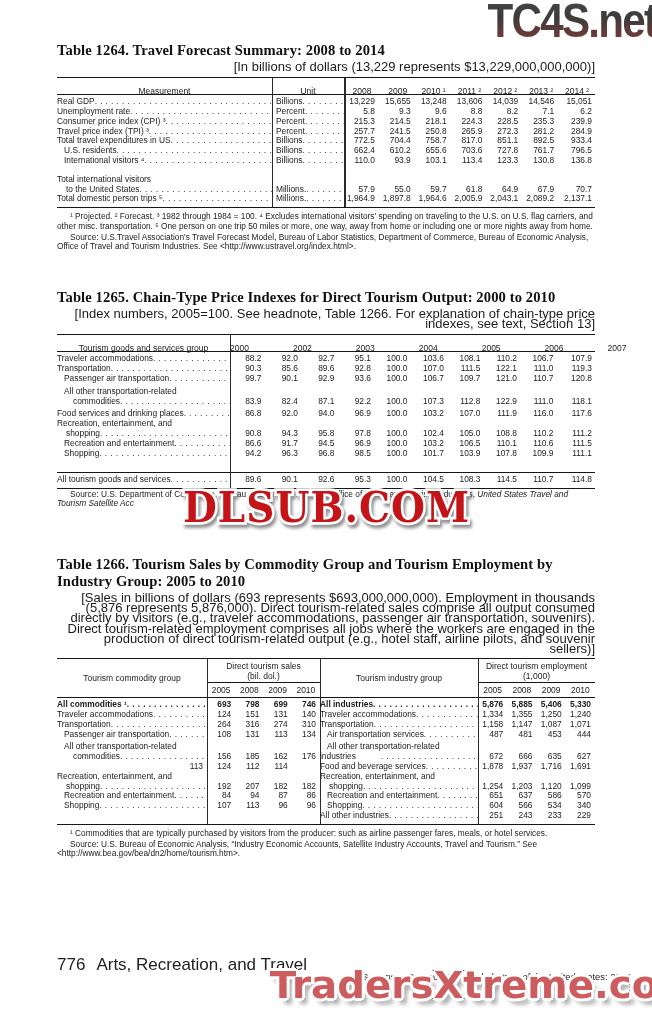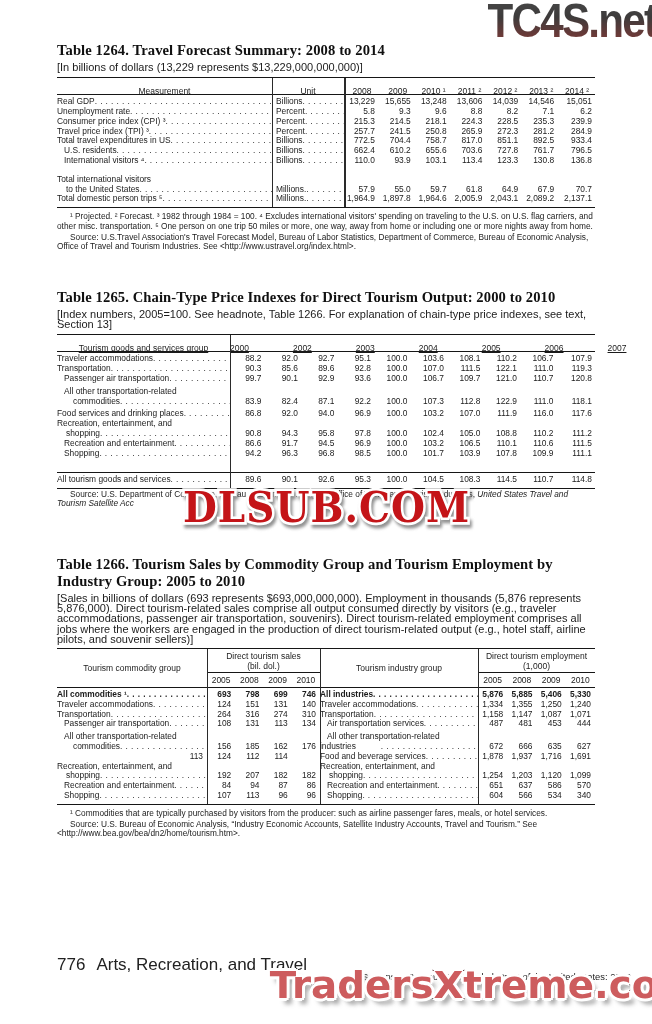--- a/index.html
+++ b/index.html
@@ -8,21 +8,21 @@
     font-family:"Liberation Sans","DejaVu Sans",sans-serif;color:#1b1b1b;
     -webkit-font-smoothing:antialiased;
   }
   .content{position:absolute;left:57px;top:0;width:538px;}
 
   
   .tbl-title{
     font-family:"Liberation Serif","DejaVu Serif",serif;font-weight:700;
     font-size:14.6px;line-height:17px;color:#101010;letter-spacing:.1px;
   }
-  .headnote{font-size:11px;line-height:10.2px;margin-top:3px;color:#1b1b1b;}
+  .headnote{font-size:13px;line-height:10.2px;margin-top:3px;color:#1b1b1b;text-align:right;}
   .fnote{font-size:8.3px;line-height:9.7px;text-indent:13px;margin-top:4px;}
   .src{font-size:8.3px;line-height:9.7px;text-indent:13px;margin-top:1px;}
 
   
   .tblbox{position:relative;border-top:1.5px solid #161616;border-bottom:1.5px solid #161616;margin-top:5px;}
   .thead{border-bottom:1px solid #161616;font-size:8.5px;}
   .vline{position:absolute;top:0;bottom:0;background:#2a2a2a;width:1px;}
   .trow{font-size:8.4px;line-height:9.8px;}
   .trow.bold{font-weight:bold;}
   .trow.gap{margin-top:3px;}
@@ -38,21 +38,21 @@
   .leader{flex:1 1 auto;overflow:hidden;white-space:nowrap;min-width:3px;color:#2a2a2a;}
   .leader::after{content:" . . . . . . . . . . . . . . . . . . . . . . . . . . . . . . . . . . . . . . . . . . . .";letter-spacing:.4px;}
   .c-unit{display:flex;align-items:baseline;overflow:hidden;padding-left:4px;}
   .c-num{text-align:right;padding-right:5px;white-space:nowrap;}
   .c-num:last-child{padding-right:3px;}
   .hc{display:flex;align-items:center;justify-content:center;text-align:left;padding:8px 0;}
   .hyr{display:grid;align-items:center;}
   .hyr div{text-align:center;}
   #t1264-head{height:16px;}
   #t1264-head .hyr{grid-template-columns:repeat(7,1fr);}
-  #t1265-head{height:16px;text-decoration:underline;}
+  #t1265-head{height:16px;}
   #t1265-head .hyr{grid-template-columns:repeat(10,1fr);}
   .t1264-body,.t1265-body{padding:2px 0 3px 0;}
 
   
   #t1266-head{display:flex;border-bottom:1px solid #161616;font-size:8.5px;}
   #t1266-head .stub{display:flex;align-items:center;justify-content:center;text-align:center;}
   #t1266-head .grp{display:flex;flex-direction:column;}
   #t1266-head .spanner{flex:1;text-align:center;padding:2px 2px 1px 2px;border-bottom:1px solid #161616;line-height:10px;}
   #t1266-head .yrow{display:grid;grid-template-columns:repeat(4,1fr);height:14px;align-items:center;}
   #t1266-head .yrow div{text-align:center;}
@@ -742,20 +742,32 @@
               <div class="lab-line" style="padding-left: 7px;">
                 <span class="lt">Shopping</span>
                 <span class="leader"></span>
               </div>
             </div>
             <div class="c-num">604</div>
             <div class="c-num">566</div>
             <div class="c-num">534</div>
             <div class="c-num">340</div>
           </div>
+          <div class="gr1266 trow">
+            <div class="c-label">
+              <div class="lab-line">
+                <span class="lt">All other industries</span>
+                <span class="leader"></span>
+              </div>
+            </div>
+            <div class="c-num">251</div>
+            <div class="c-num">243</div>
+            <div class="c-num">233</div>
+            <div class="c-num">229</div>
+          </div>
         </div>
     </div>
   </div>
 
   <div class="fnote">¹ Commodities that are typically purchased by visitors from the producer: such as airline passenger fares, meals, or hotel services.</div>
   <div class="src">Source: U.S. Bureau of Economic Analysis, “Industry Economic Accounts, Satellite Industry Accounts, Travel and Tourism.” See &lt;http://www.bea.gov/bea/dn2/home/tourism.htm&gt;.</div>
 
 </div>
 
 <div class="footer-left">

